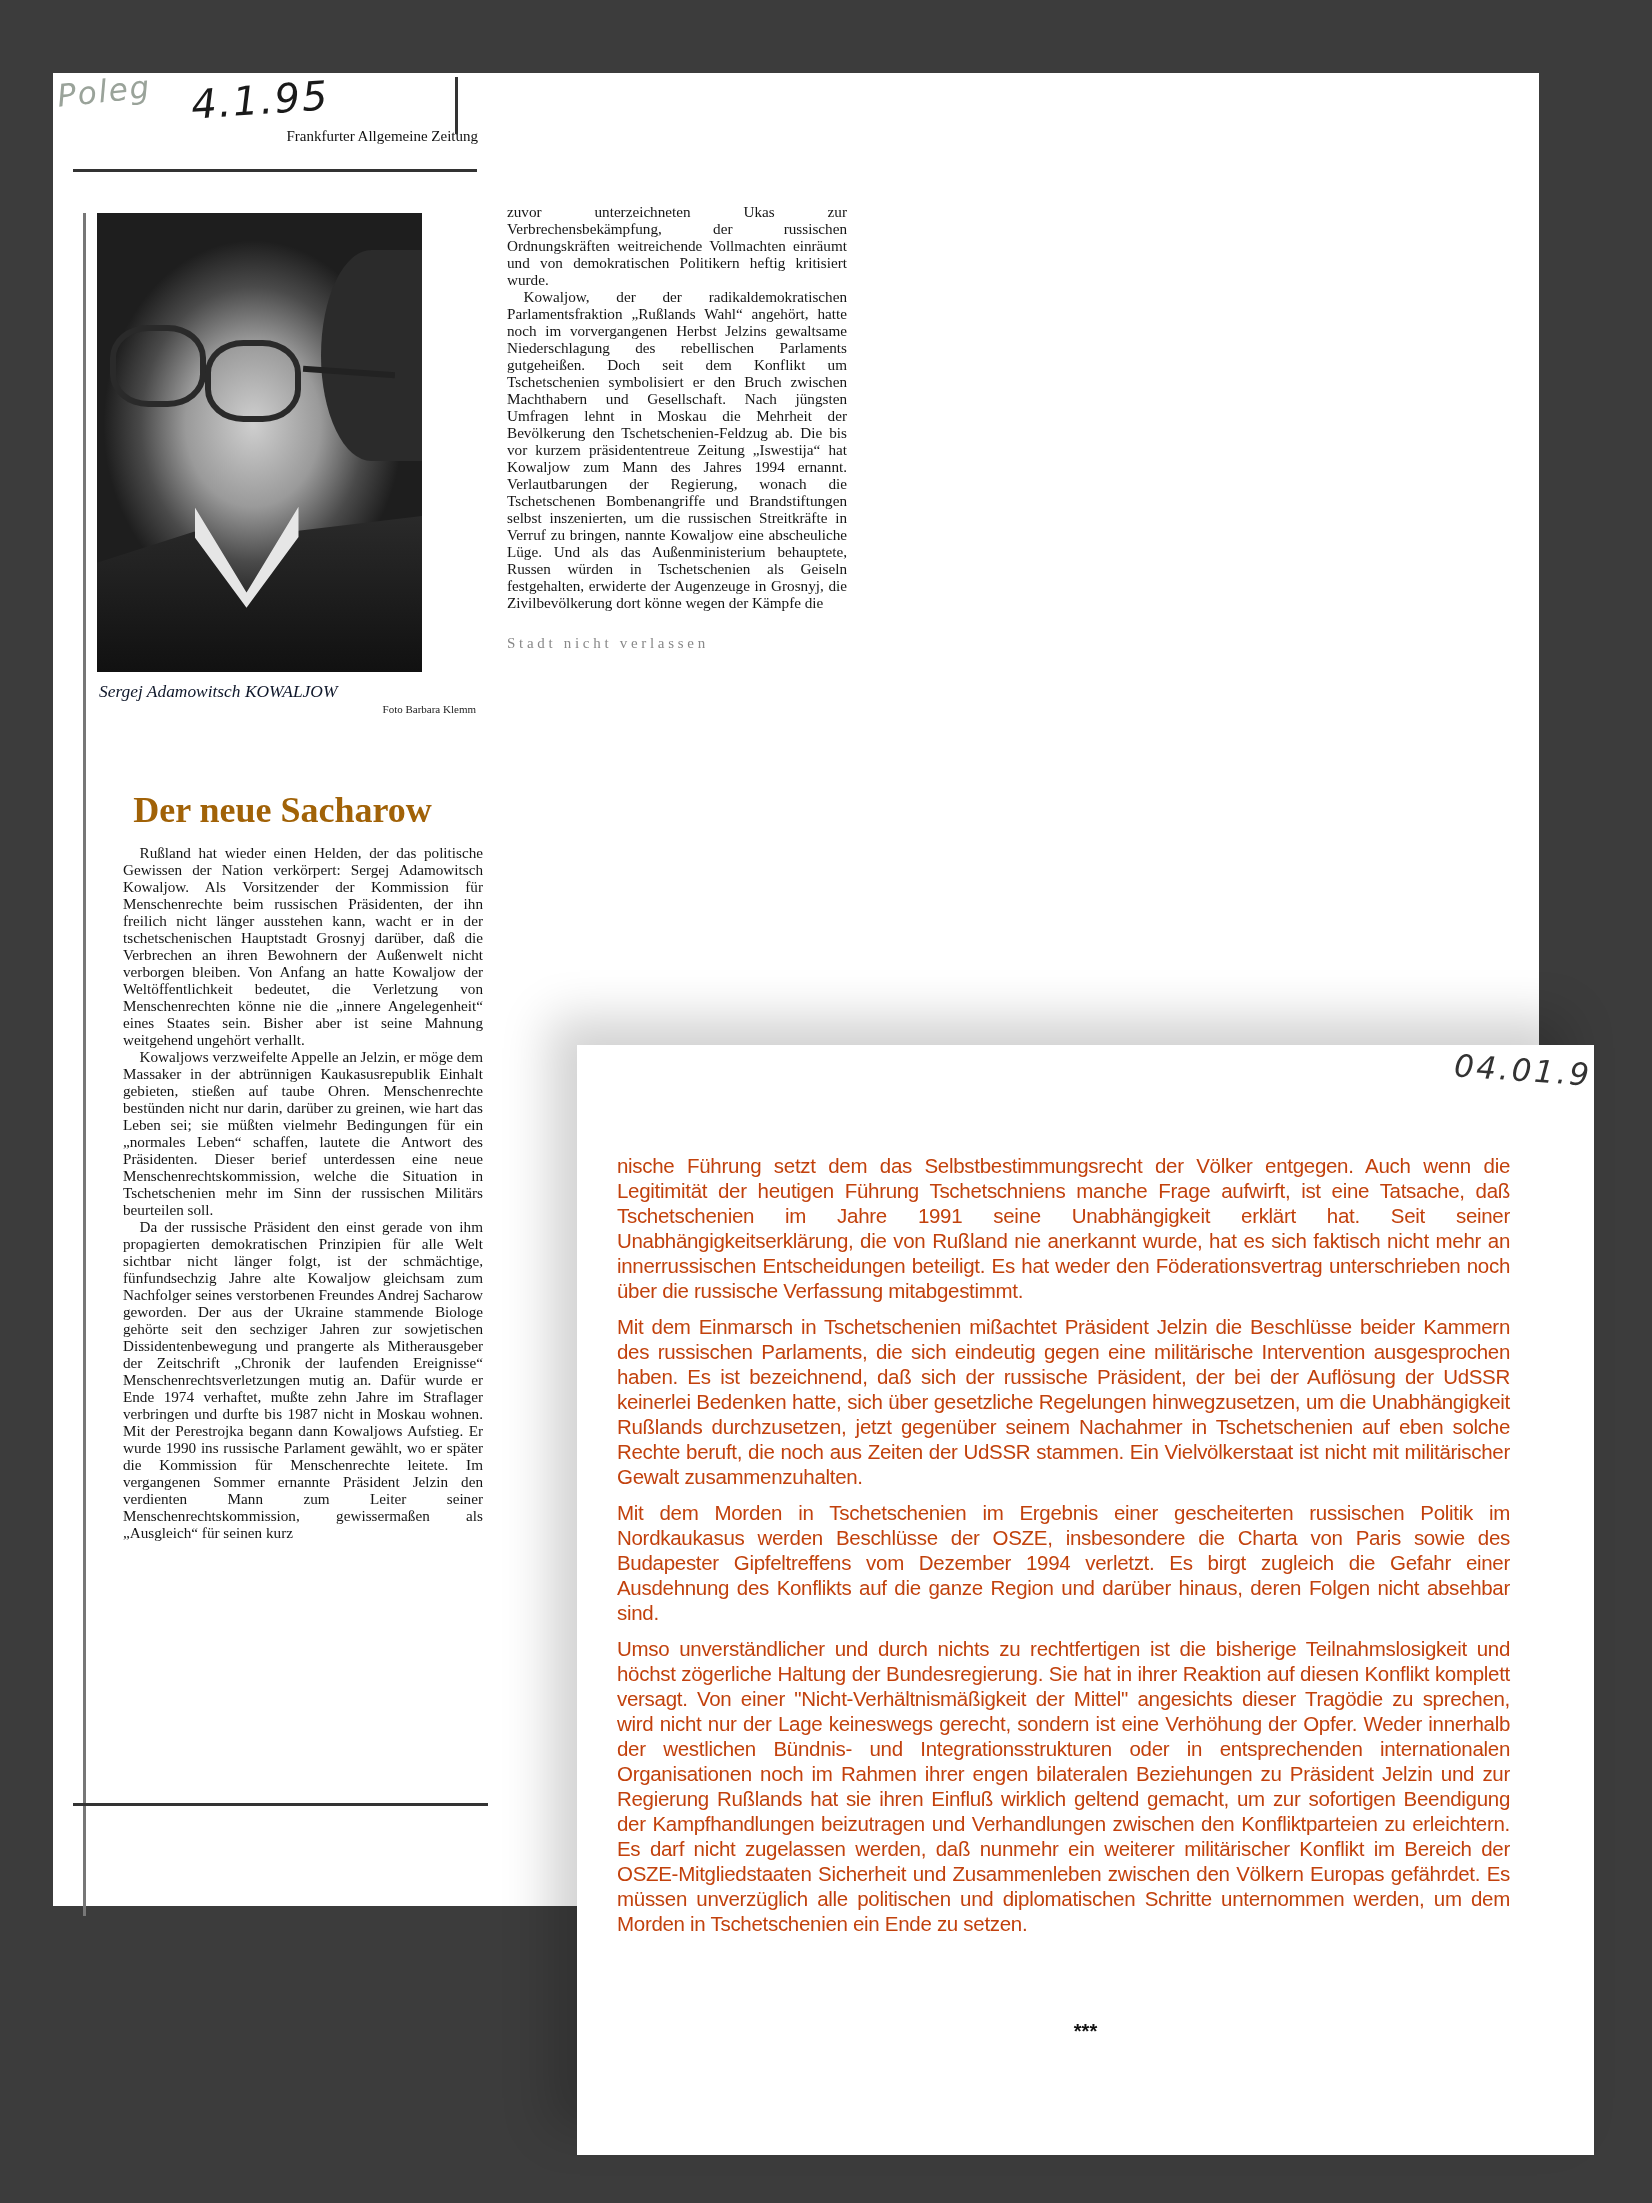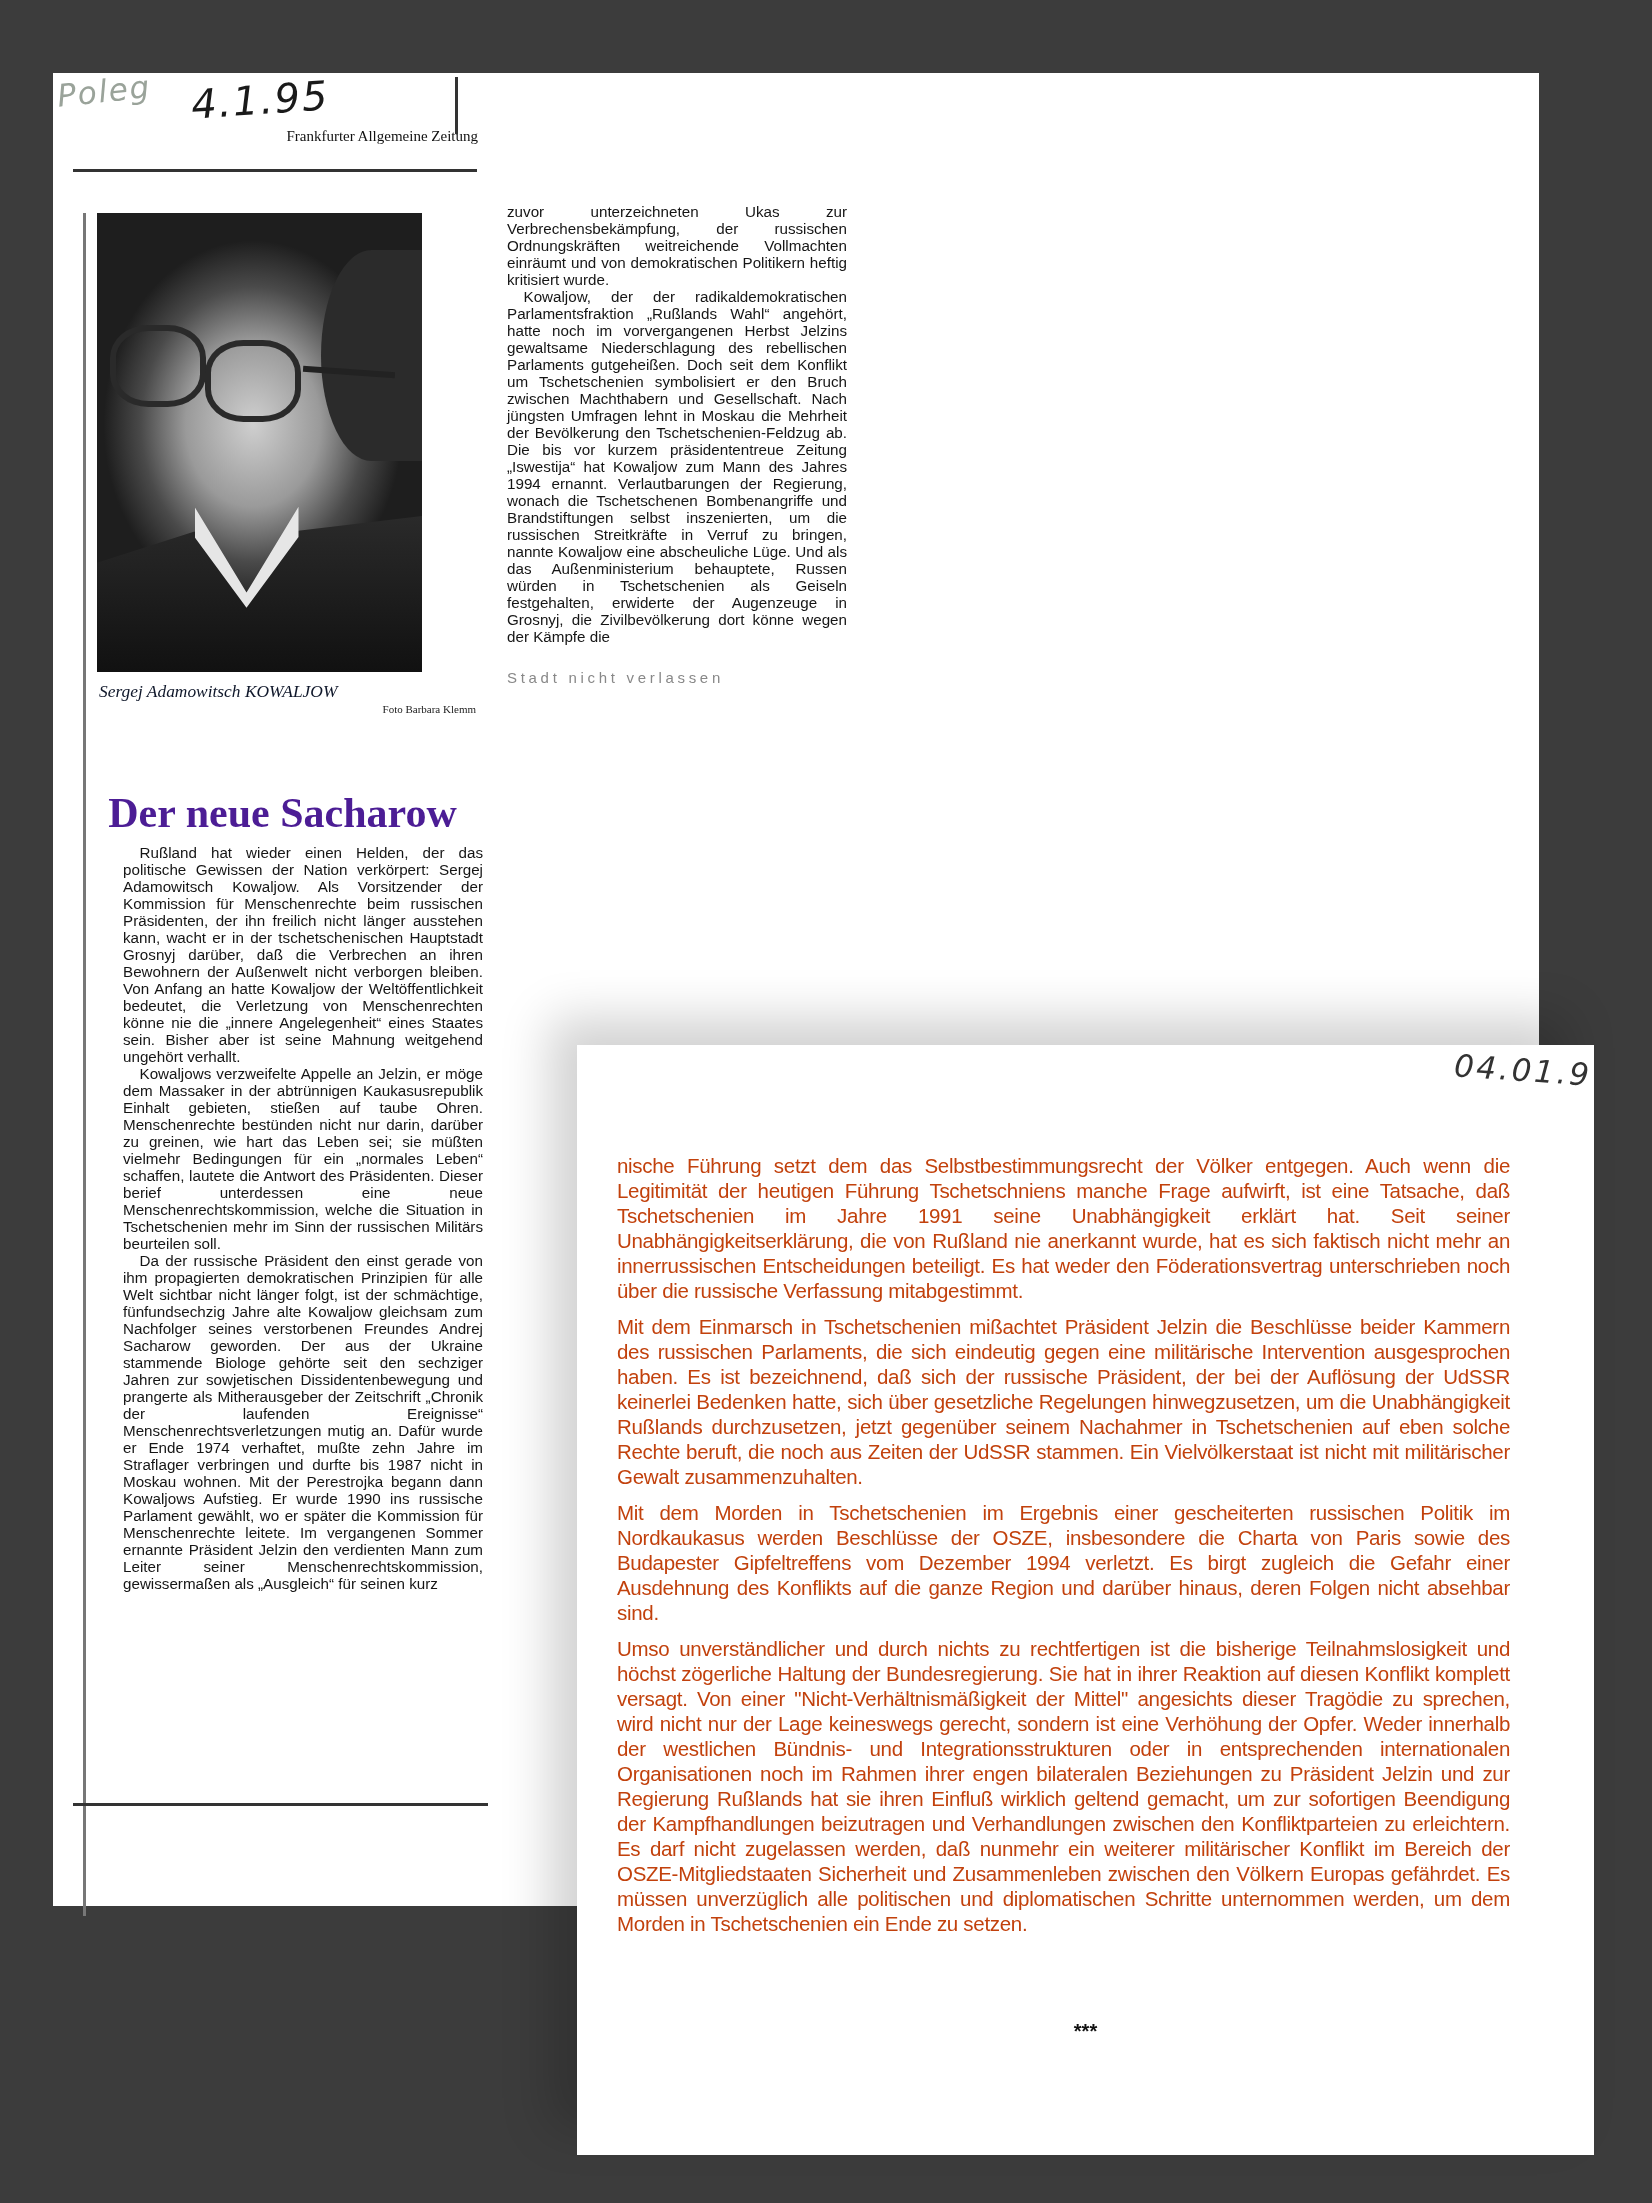--- a/index.html
+++ b/index.html
@@ -48,24 +48,24 @@
   .caption {
     position:absolute; left:46px; top:608px; font-family:"Liberation Serif", serif;
     font-style:italic; font-size:17.4px; color:#0f172a;
   }
   .credit {
     position:absolute; left:239px; top:630px; width:184px; text-align:right;
     font-family:"Liberation Serif", serif; font-size:11px; color:#222;
   }
   .headline {
     position:absolute; left:55px; top:716px; width:349px; text-align:center;
-    font-family:"Liberation Serif", serif; font-weight:bold; font-size:42px; color:#4c1d95;
+    font-family:"Liberation Serif", serif; font-weight:bold; font-size:36px; color:#a16207;
   }
   .col {
-    position:absolute; font-family:Liberation Sans, sans-serif; font-size:15.2px;
+    position:absolute; font-family:Liberation Serif, serif; font-size:15.2px;
     line-height:17px; color:#151515; text-align:justify; hyphens:manual;
   }
   .col p { margin:0; text-indent:16.5px; }
   .col p.noindent { text-indent:0; }
   .col-left { left:70px; top:771px; width:360px; }
   .col-right { left:454px; top:130px; width:340px; }
   .col-right .fade { color:#888; letter-spacing:3.7px; font-size:15px; line-height:9.2px;margin-top:28px; }
   .bottom-rule { position:absolute; left:20px; top:1730px; width:415px; height:2.8px; background:#333; }
 
   .overlay {

